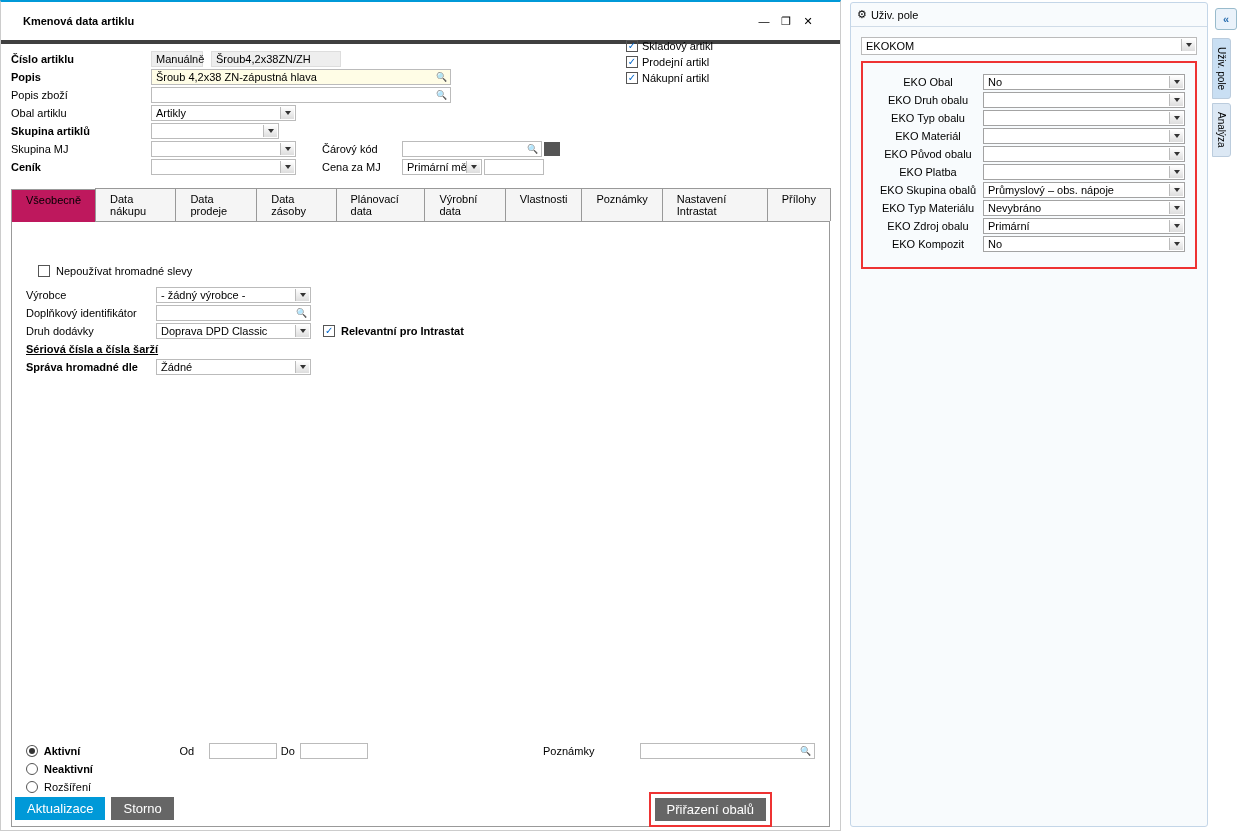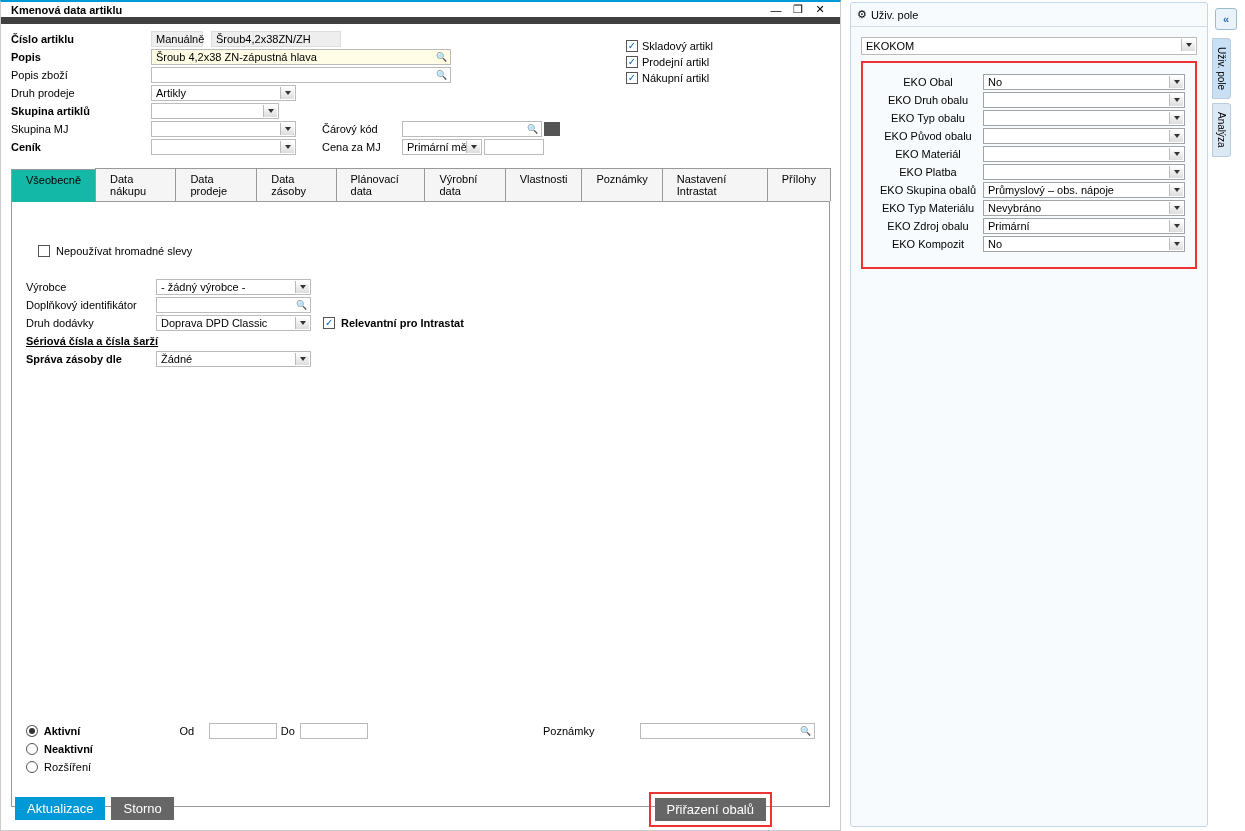--- a/index.html
+++ b/index.html
@@ -1,39 +1,39 @@
 <!DOCTYPE html>
 <html><head>
 <meta charset="utf-8">
 <style>
   * { box-sizing: border-box; font-family: Tahoma, Arial, sans-serif; font-size: 11px; }
   body { margin: 0; background: #fff; width: 1245px; height: 831px; position: relative; overflow: hidden; }
   .main-window { position: absolute; left: 0; top: 0; width: 841px; height: 831px; border: 1px solid #ccc; border-top: 2px solid #0099d8; background: #fff; }
-  .title-bar { height: 22px; display: flex; align-items: center; padding: 0 10px; border-bottom: 7px solid #404040; }
+  .title-bar { height: 42px; display: flex; align-items: center; padding: 0 22px; border-bottom: 4px solid #404040; }
   .title-bar-text { font-weight: bold; flex: 1; }
   .win-btn { width: 20px; height: 18px; display: inline-flex; align-items: center; justify-content: center; margin-left: 2px; cursor: pointer; }
   .form-area { padding: 6px 10px 2px 10px; }
   .row { display: flex; align-items: center; height: 18px; margin-bottom: 0px; }
   .lbl { width: 140px; }
   .lbl.b { font-weight: bold; }
   .val-box { background: #eee; height: 16px; display: inline-flex; align-items: center; padding: 0 4px; border: 1px solid #ddd; }
   .inp { background: #fff; height: 16px; display: inline-flex; align-items: center; padding: 0 4px; border: 1px solid #bbb; position: relative; }
   .inp.yellow { background: #fffde6; }
   .dd-arrow { position: absolute; right: 1px; top: 1px; width: 14px; height: 12px; background: linear-gradient(#fff,#ddd); border-left: 1px solid #bbb; display: flex; align-items: center; justify-content: center; }
   .dd-arrow::after { content: ""; border-left: 3px solid transparent; border-right: 3px solid transparent; border-top: 4px solid #333; }
   .lookup-btn { width: 16px; height: 14px; background: #555; display: inline-block; margin-left: 2px; }
   .sep { display:inline-block; width:8px; }
   .col2lbl { width: 80px; }
   .chk-col { position: absolute; left: 625px; top: 36px; }
   .chk-row { display: flex; align-items: center; height: 16px; }
   .chk { width: 12px; height: 12px; border: 1px solid #555; margin-right: 4px; display: flex; align-items: center; justify-content: center; }
   .chk.checked::after { content: "✓"; color: #0066cc; font-size: 10px; line-height: 10px; }
   .tabs { display: flex; border-bottom: 1px solid #999; margin: 10px 10px 0 10px; }
   .tab { padding: 4px 14px; border: 1px solid #999; border-bottom: none; margin-right: -1px; background: #f5f5f5; cursor: pointer; font-size: 11px; }
-  .tab.active { background: #14b8a6; position: relative; top: 1px; }
+  .tab.active { background: #be185d; position: relative; top: 1px; }
   .tab-body { border: 1px solid #999; border-top: none; margin: 0 10px; height: 605px; padding: 40px 14px 14px 14px; position: relative; background:#fff; }
   .chk-small { width: 12px; height: 12px; border: 1px solid #555; margin-right: 6px; display:inline-block; vertical-align:middle;}
   .chk-small.checked::after { content:"✓"; color:#0066cc; font-size:10px; position:relative; top:-2px; left:1px;}
   .radio { width: 12px; height: 12px; border: 1px solid #555; border-radius: 50%; margin-right: 6px; display:inline-flex; align-items:center; justify-content:center;}
   .radio.checked::after{content:""; width:6px;height:6px;background:#333;border-radius:50%;}
   .footer-btns { position: absolute; left: 14px; bottom: 10px; display:flex; gap:6px;}
   .btn { padding: 4px 12px; color:#fff; border:none; cursor:pointer; font-size:13px;}
   .btn.blue { background:#0099d8; }
   .btn.grey { background:#666; }
   .assign-highlight { position:absolute; right:68px; bottom:3px; border:2px solid #e33; padding:4px;}
@@ -71,21 +71,21 @@
     </div>
     <div class="row">
       <span class="lbl b">Popis</span>
       <span class="inp yellow search-icon" style="width:300px">Šroub 4,2x38 ZN-zápustná hlava</span>
     </div>
     <div class="row">
       <span class="lbl">Popis zboží</span>
       <span class="inp search-icon" style="width:300px"></span>
     </div>
     <div class="row">
-      <span class="lbl">Druh prodeje</span>
+      <span class="lbl">Obal artiklu</span>
       <span class="inp" style="width:145px">
           <span>Artikly</span>
           <span class="dd-arrow"></span>
         </span>
     </div>
     <div class="row">
       <span class="lbl b">Skupina artiklů</span>
         <span class="orange-dot"></span>
       <span class="inp" style="width:128px;margin-left:-10px">
           <span class="dd-arrow"></span>
@@ -138,21 +138,21 @@
     <div class="tab">Data zásoby</div>
     <div class="tab">Plánovací data</div>
     <div class="tab">Výrobní data</div>
     <div class="tab">Vlastnosti</div>
     <div class="tab">Poznámky</div>
     <div class="tab">Nastavení Intrastat</div>
     <div class="tab">Přílohy</div>
   </div>
 
   <div class="tab-body">
-    <div class="row" style="margin-bottom:18px;padding-left:12px;">
+    <div class="row" style="margin-bottom:6px;padding-left:12px;">
       <span class="chk-small"></span>
       <span>Nepoužívat hromadné slevy</span>
     </div>
     <div class="row">
       <span class="lbl" style="width:130px">Výrobce</span>
       <span class="inp" style="width:155px">
           <span>- žádný výrobce -</span>
           <span class="dd-arrow"></span>
         </span>
     </div>
@@ -167,21 +167,21 @@
           <span class="dd-arrow"></span>
         </span>
       <span style="width:12px"></span>
       <span class="chk-small checked"></span>
       <span class="lbl b" style="width:auto">Relevantní pro Intrastat</span>
     </div>
     <div class="row">
         <span class="lbl b" style="width:200px;text-decoration:underline">Sériová čísla a čísla šarží</span>
       </div>
     <div class="row">
-      <span class="lbl b" style="width:130px">Správa zásoby dle</span>
+      <span class="lbl b" style="width:130px">Správa hromadné dle</span>
       <span class="inp" style="width:155px">
           <span>Žádné</span>
           <span class="dd-arrow"></span>
         </span>
     </div>
 
     <div style="position:absolute; left:14px; bottom:30px; right:14px;">
       <div class="row">
         <span class="radio checked"></span>
         <span class="lbl b" style="width:80px">Aktivní</span>
@@ -243,28 +243,28 @@
           </span>
         </div>
       <div class="srow">
           <span class="slbl">EKO Typ obalu</span>
           <span class="sinp">
             <span></span>
             <span class="dd-arrow"></span>
           </span>
         </div>
       <div class="srow">
+          <span class="slbl">EKO Materiál</span>
+          <span class="sinp">
+            <span></span>
+            <span class="dd-arrow"></span>
+          </span>
+        </div>
+      <div class="srow">
           <span class="slbl">EKO Původ obalu</span>
-          <span class="sinp">
-            <span></span>
-            <span class="dd-arrow"></span>
-          </span>
-        </div>
-      <div class="srow">
-          <span class="slbl">EKO Materiál</span>
           <span class="sinp">
             <span></span>
             <span class="dd-arrow"></span>
           </span>
         </div>
       <div class="srow">
           <span class="slbl">EKO Platba</span>
           <span class="sinp">
             <span></span>
             <span class="dd-arrow"></span>

